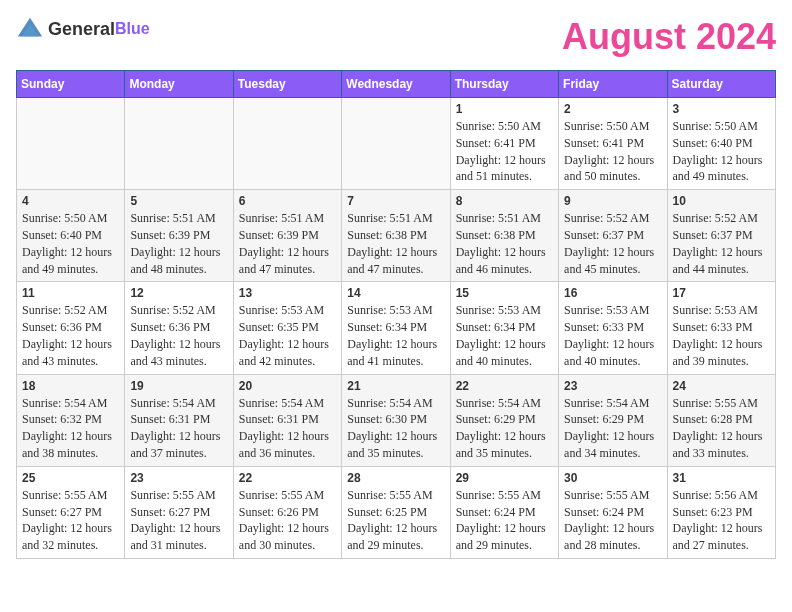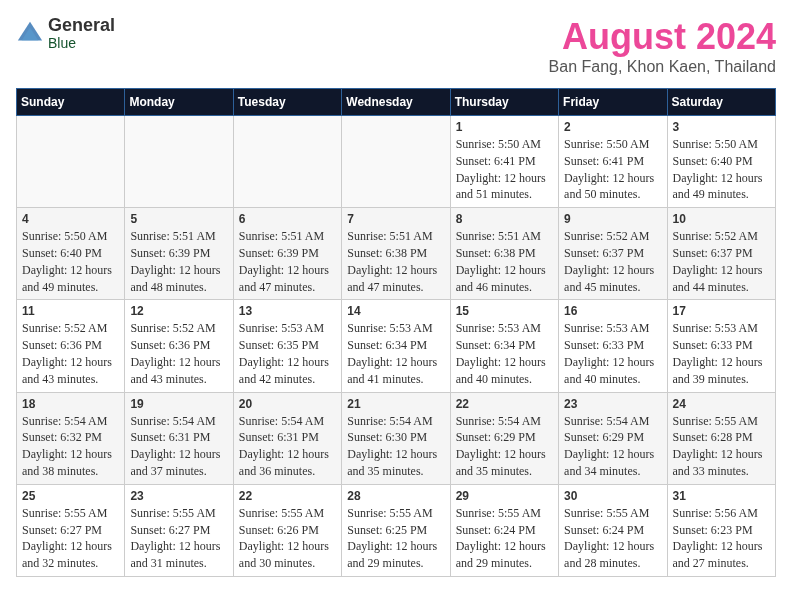--- a/index.html
+++ b/index.html
@@ -16,32 +16,33 @@
       align-items: flex-start;
       margin-bottom: 12px;
     }
     .logo {
       display: flex;
       align-items: center;
       gap: 4px;
     }
     .logo-text {
       display: flex;
-      flex-direction: column;
+      flex-direction: row;
       line-height: 1.1;
+      text-align: center;
     }
     .logo-general {
       font-size: 18px;
       font-weight: bold;
       color: #333;
     }
     .logo-blue {
-      font-size: 14px;
-      font-weight: normal;
-      color: #14532d;
+      font-size: 16px;
+      font-weight: bold;
+      color: #8b5cf6;
     }
     .logo-icon {
       width: 28px;
       height: 28px;
     }
     .title-block {
       text-align: right;
     }
     .main-title {
       font-size: 36px;
@@ -51,21 +52,21 @@
     .subtitle {
       font-size: 16px;
       color: #555;
     }
     .calendar {
       width: 100%;
       border-collapse: collapse;
       border: 1px solid #ccc;
     }
     .calendar th {
-      background: #0f172a;
+      background: #8b5cf6;
       color: #fff;
       font-size: 12px;
       font-weight: bold;
       padding: 6px 4px;
       text-align: left;
       border: 1px solid #2d6099;
     }
     .calendar td {
       vertical-align: top;
       border: 1px solid #ccc;
@@ -104,21 +105,20 @@
       <polygon points="15,2 28,22 2,22" fill="#3a78b5" opacity="0.85"></polygon>
       <polygon points="15,8 24,22 6,22" fill="#5a9fd4" opacity="0.5"></polygon>
     </svg>
     <div class="logo-text">
       <span class="logo-general">General</span>
       <span class="logo-blue">Blue</span>
     </div>
   </div>
   <div class="title-block">
     <div class="main-title">August 2024</div>
-    <div class="subtitle">Ban Fang, Khon Kaen, Thailand</div>
   </div>
 </div>
 
 <table class="calendar">
   <thead>
     <tr>
     <th>Sunday</th>
         <th>Monday</th>
         <th>Tuesday</th>
         <th>Wednesday</th>

